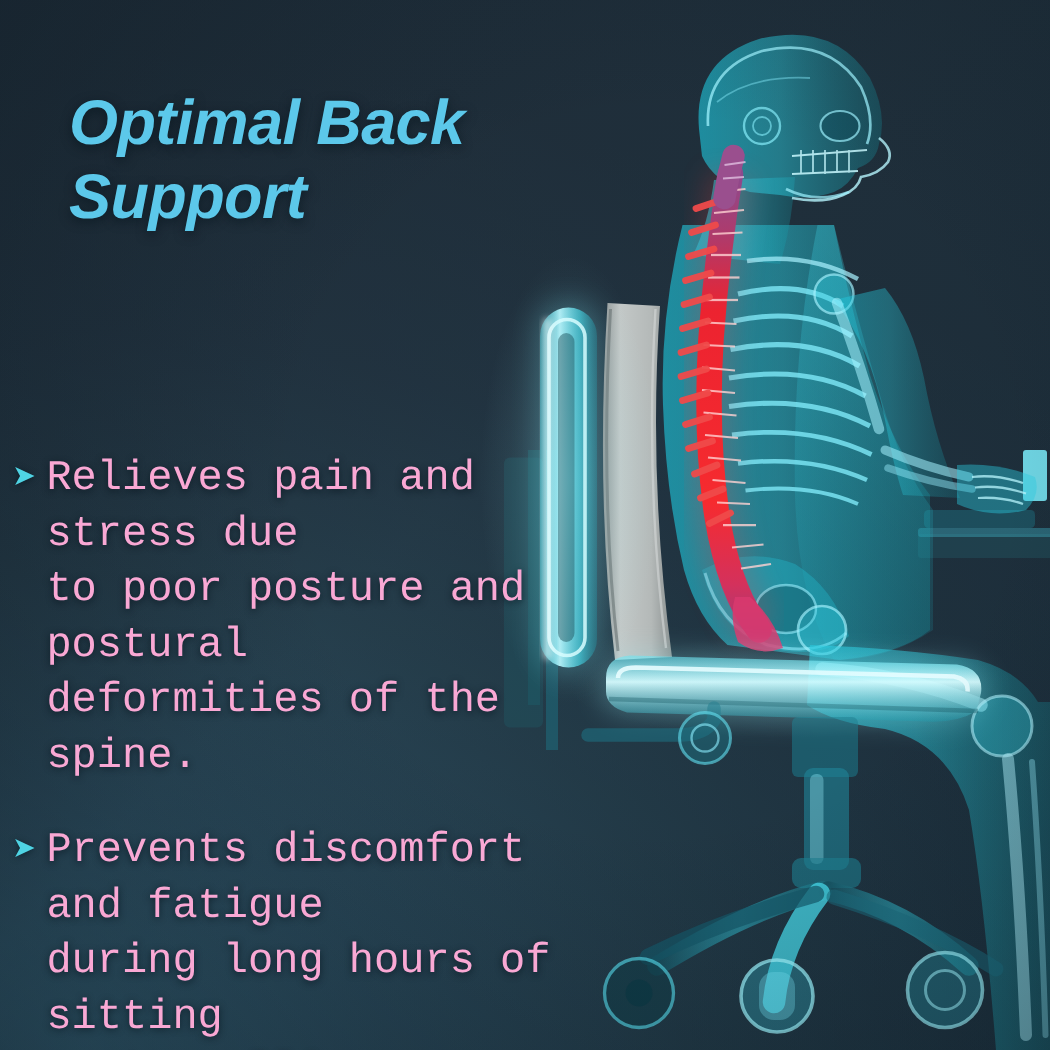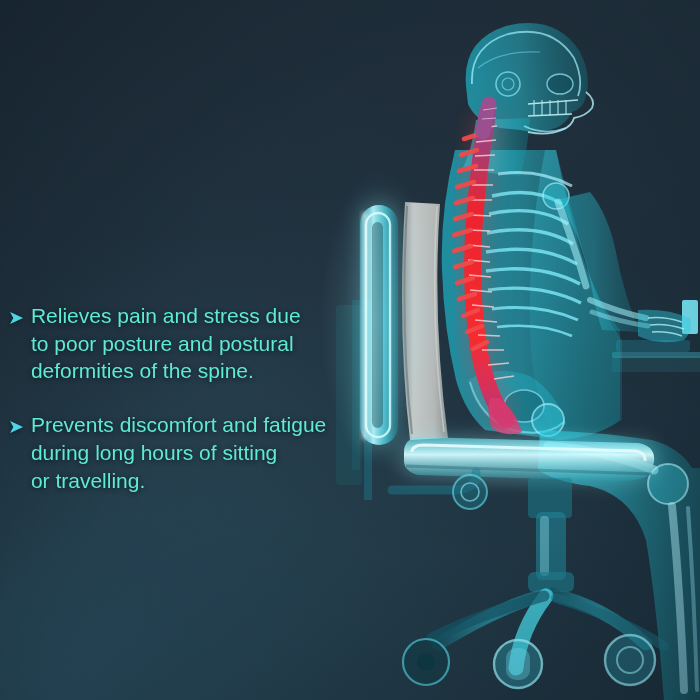--- a/index.html
+++ b/index.html
@@ -46,25 +46,26 @@
     flex:0 0 auto;
     color:#4fd4e4;
     font-size:19px;
     line-height:1;
     margin-top:6px;
     margin-right:7px;
     text-shadow:0 1px 4px rgba(4,20,28,.6);
   }
   .bullet-text {
     flex:1 1 auto;
-    color:#5eead4;
-    font-size:21px;
+    color:#f9a8d4;
+    font-size:28px;
     line-height:1.32;
     text-shadow:0 1px 5px rgba(6,18,26,.72);
     white-space:pre-line;
+    font-family:Liberation Mono, monospace;
   }
 
   
   .art { position:absolute; left:0; top:0; width:700px; height:700px; pointer-events:none; }
   .art svg { display:block; width:700px; height:700px; }
 </style>
 </head>
 <body>
 
 <div id="poster">
@@ -362,20 +363,22 @@
         </g>
       </g>
 
       <ellipse cx="380" cy="320" rx="60" ry="150" fill="url(#glowR)" opacity=".35"></ellipse>
       <ellipse cx="528" cy="458" rx="150" ry="34" fill="url(#glowR)" opacity=".3"></ellipse>
     </svg>
   </div>
 
   <div class="bg-vig"></div>
 
+  <h1 class="headline">Optimal Back
+Support</h1>
 
   <div class="bullets">
 
     <div class="bullet">
       <span class="bullet-marker">➤</span>
       <span class="bullet-text">Relieves pain and stress due
 to poor posture and postural
 deformities of the spine.</span>
     </div>
 

